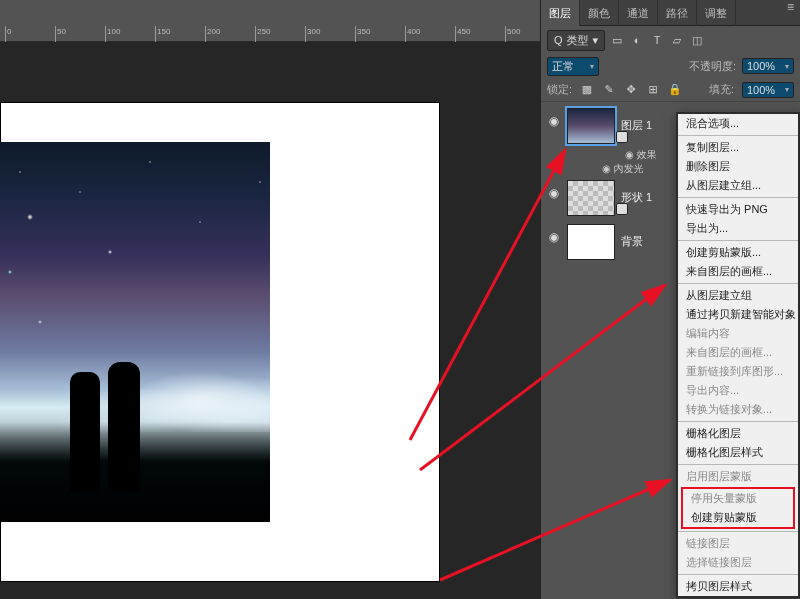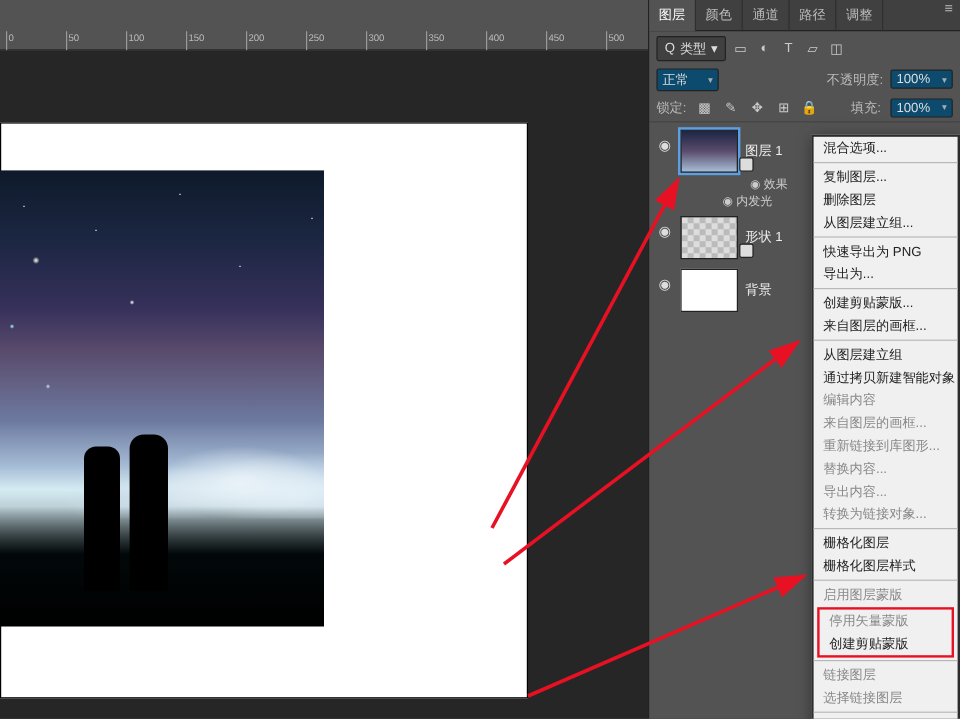--- a/index.html
+++ b/index.html
@@ -225,21 +225,20 @@
   <div class="cm-item">导出为...</div>
   <div class="cm-sep"></div>
   <div class="cm-item">创建剪贴蒙版...</div>
   <div class="cm-item">来自图层的画框...</div>
   <div class="cm-sep"></div>
   <div class="cm-item">从图层建立组</div>
   <div class="cm-item">通过拷贝新建智能对象</div>
   <div class="cm-item disabled">编辑内容</div>
   <div class="cm-item disabled">来自图层的画框...</div>
   <div class="cm-item disabled">重新链接到库图形...</div>
-  <div class="cm-item disabled">替换内容...</div>
   <div class="cm-item disabled">导出内容...</div>
   <div class="cm-item disabled">转换为链接对象...</div>
   <div class="cm-sep"></div>
   <div class="cm-item">栅格化图层</div>
   <div class="cm-item">栅格化图层样式</div>
   <div class="cm-sep"></div>
   <div class="cm-item disabled">启用图层蒙版</div>
   <div class="cm-highlight-box">
     <div class="cm-item disabled">停用矢量蒙版</div>
     <div class="cm-item">创建剪贴蒙版</div>

